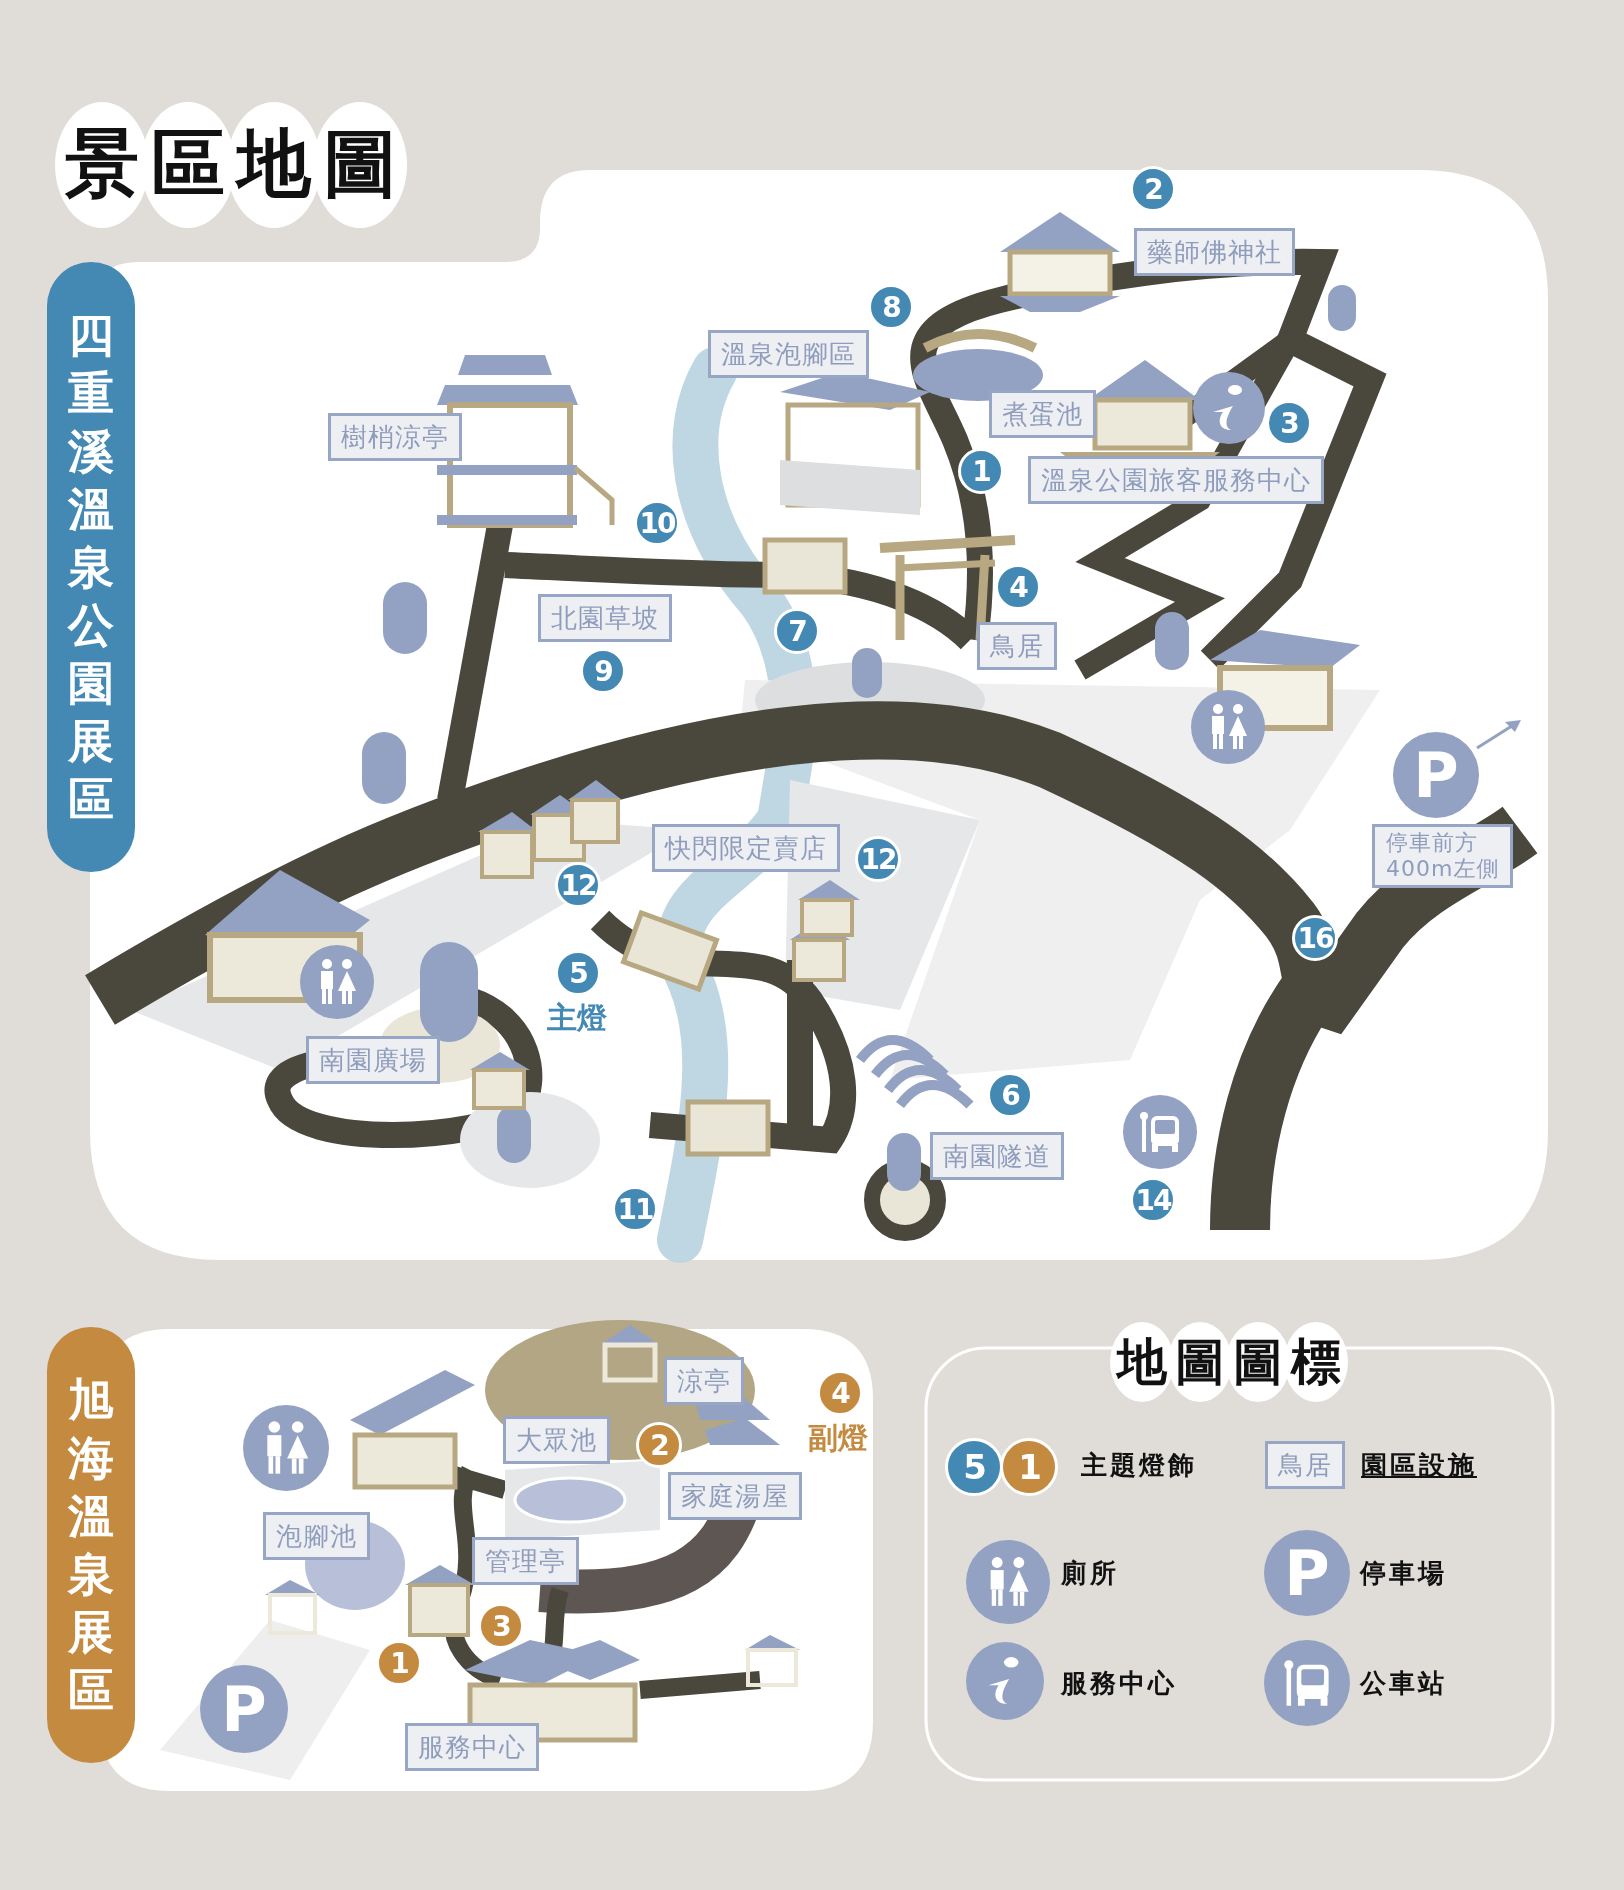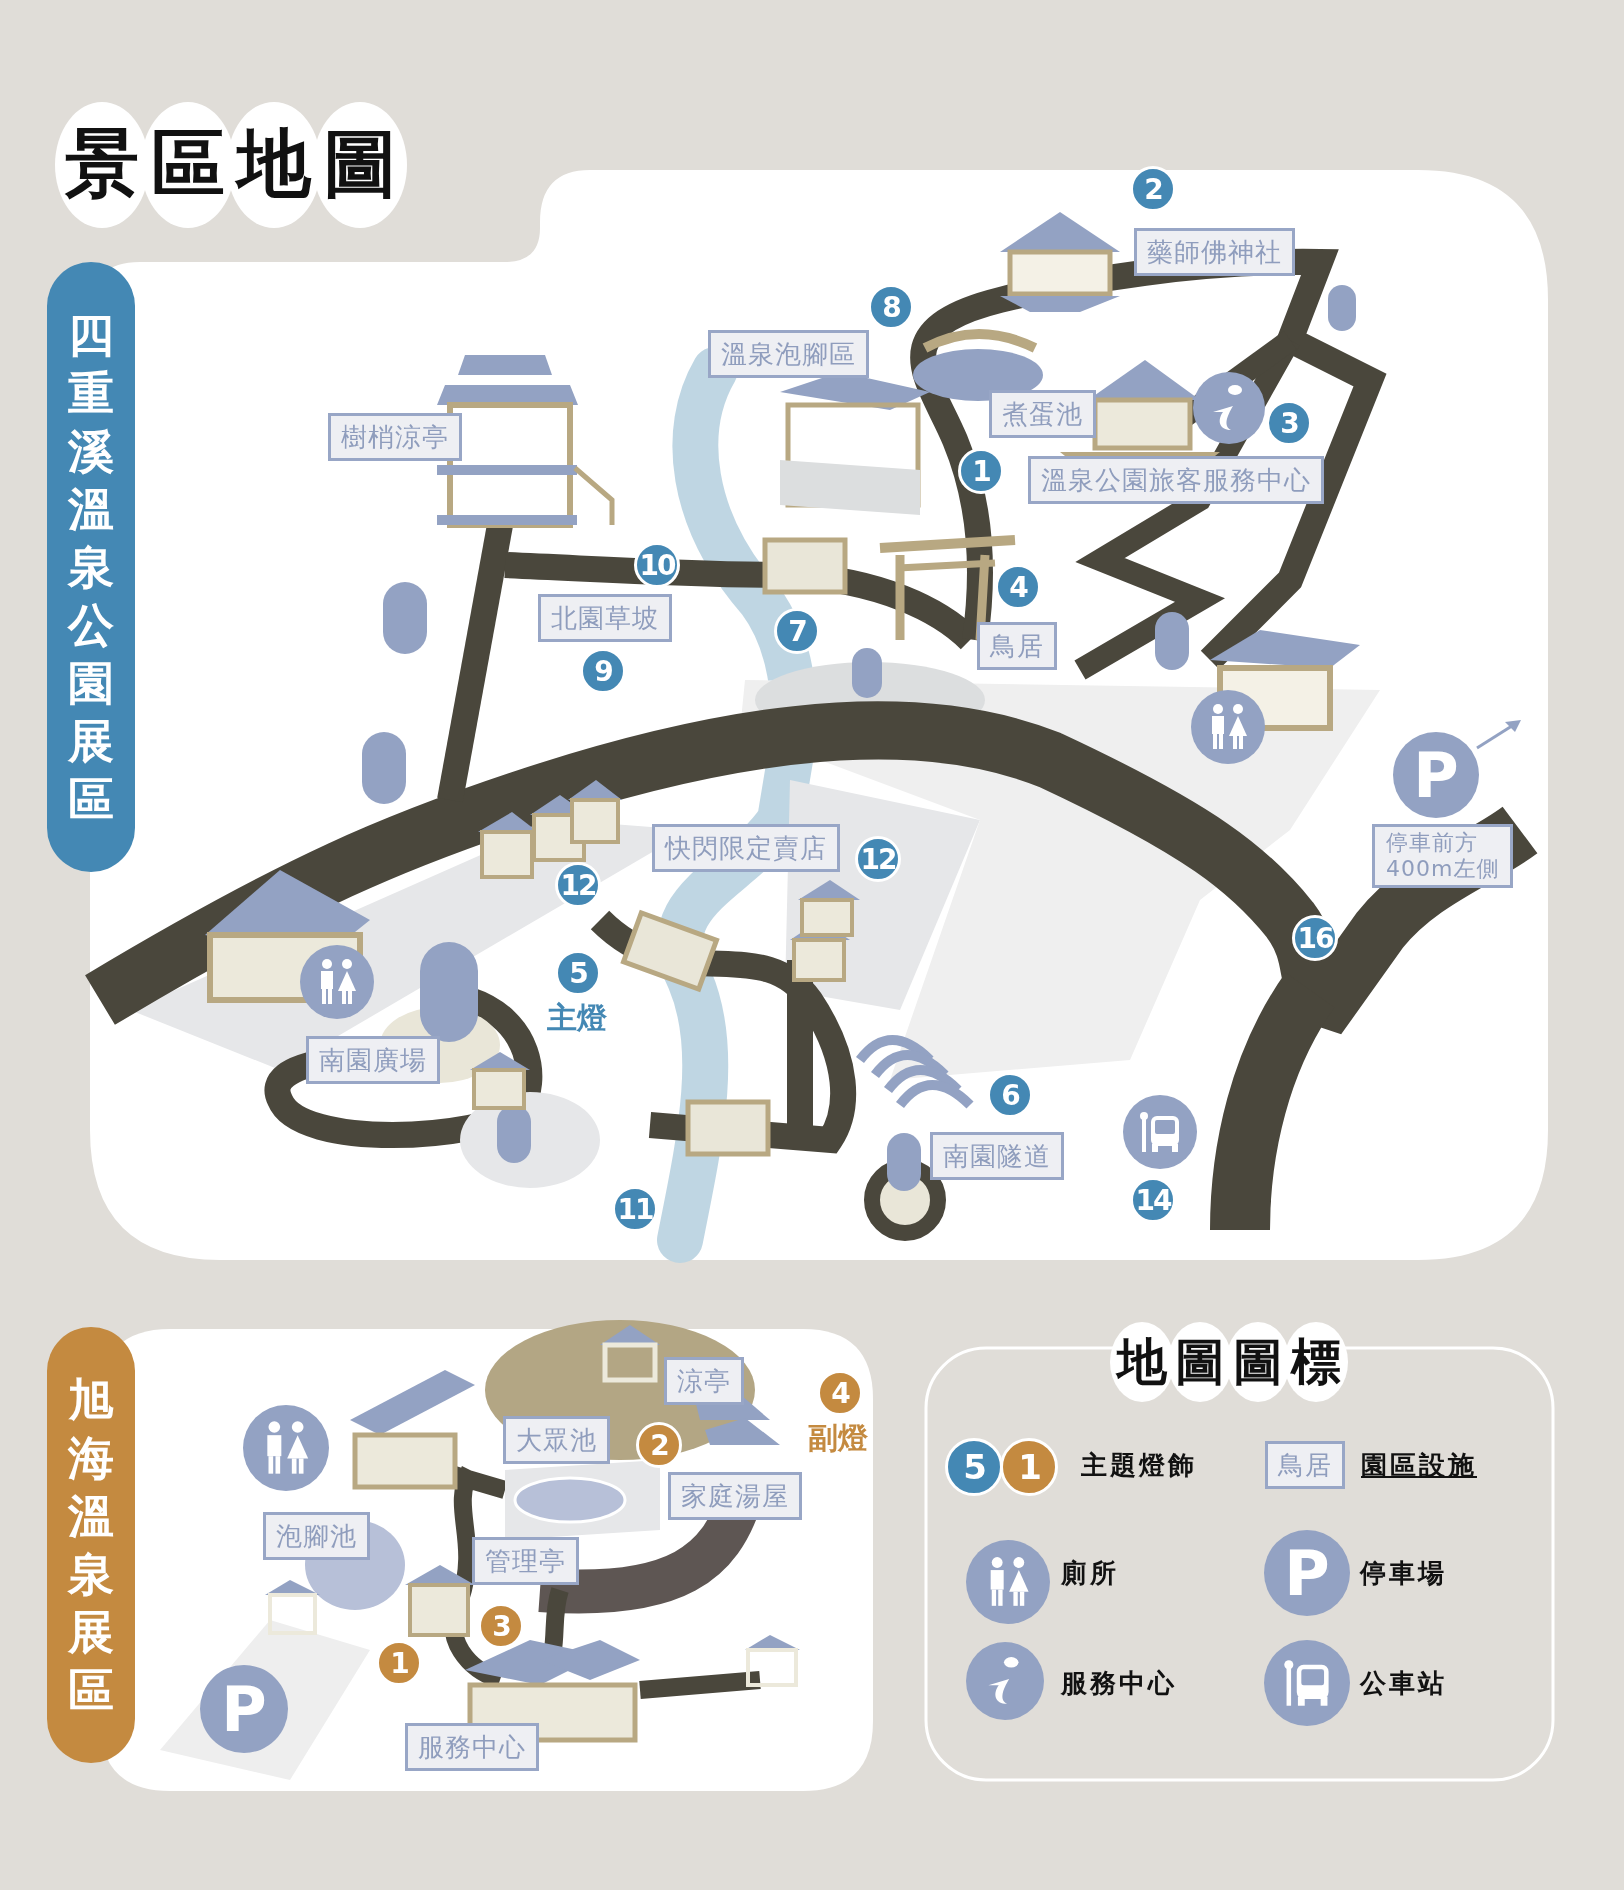--- a/index.html
+++ b/index.html
@@ -225,21 +225,21 @@
 <div class="badge" style="left:958px; top:448px;">1</div>
 <div class="badge" style="left:1130px; top:166px;">2</div>
 <div class="badge" style="left:1266px; top:400px;">3</div>
 <div class="badge" style="left:995px; top:564px;">4</div>
 <div class="badge" style="left:555px; top:950px;">5</div>
 <div class="light-text" style="left:547px; top:998px; color:#4488b4;">主燈</div>
 <div class="badge" style="left:987px; top:1072px;">6</div>
 <div class="badge" style="left:774px; top:608px;">7</div>
 <div class="badge" style="left:868px; top:284px;">8</div>
 <div class="badge" style="left:580px; top:648px;">9</div>
-<div class="badge" style="left:634px; top:500px;margin-top:42px;">10</div>
+<div class="badge" style="left:634px; top:500px;">10</div>
 <div class="badge" style="left:612px; top:1186px;">11</div>
 <div class="badge" style="left:555px; top:862px;">12</div>
 <div class="badge" style="left:855px; top:836px;">12</div>
 <div class="badge" style="left:1292px; top:915px;">16</div>
 <div class="badge" style="left:1130px; top:1177px;">14</div>
 
 <div class="icon-circle" style="left:1193px; top:372px; width:72px; height:72px;">
   <svg width="44" height="52" viewBox="0 0 44 52">
     <ellipse cx="28" cy="8" rx="7" ry="5" fill="#fff"></ellipse>
     <path d="M 6 30 L 26 24 C 20 34, 16 44, 24 48 C 12 48, 10 38, 16 30 Z" fill="#fff"></path>

